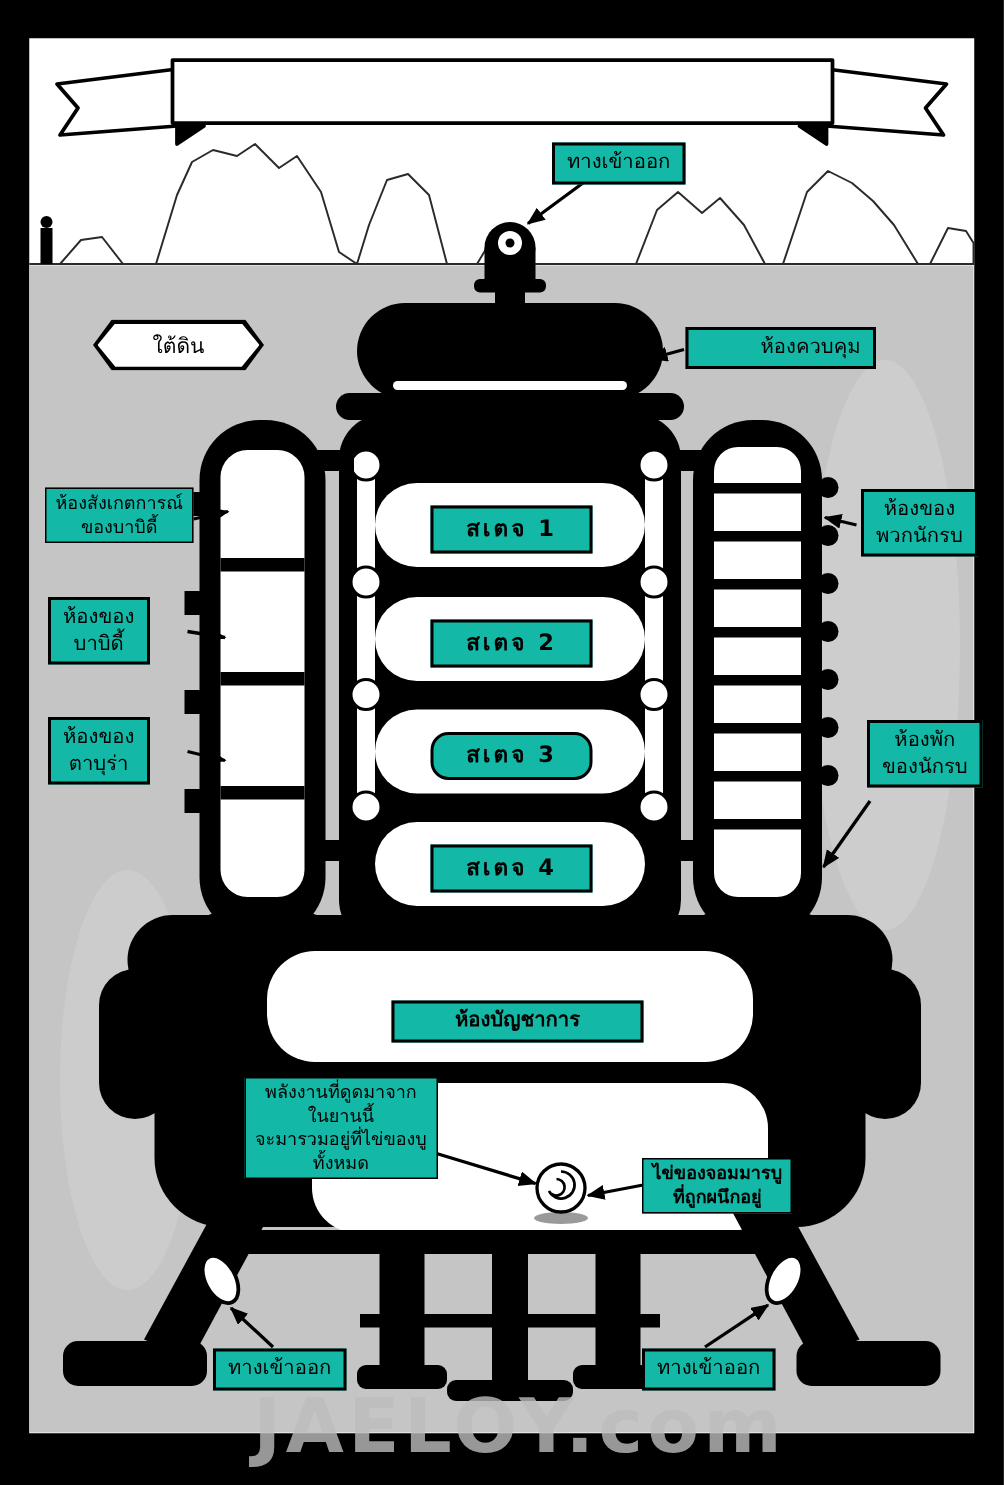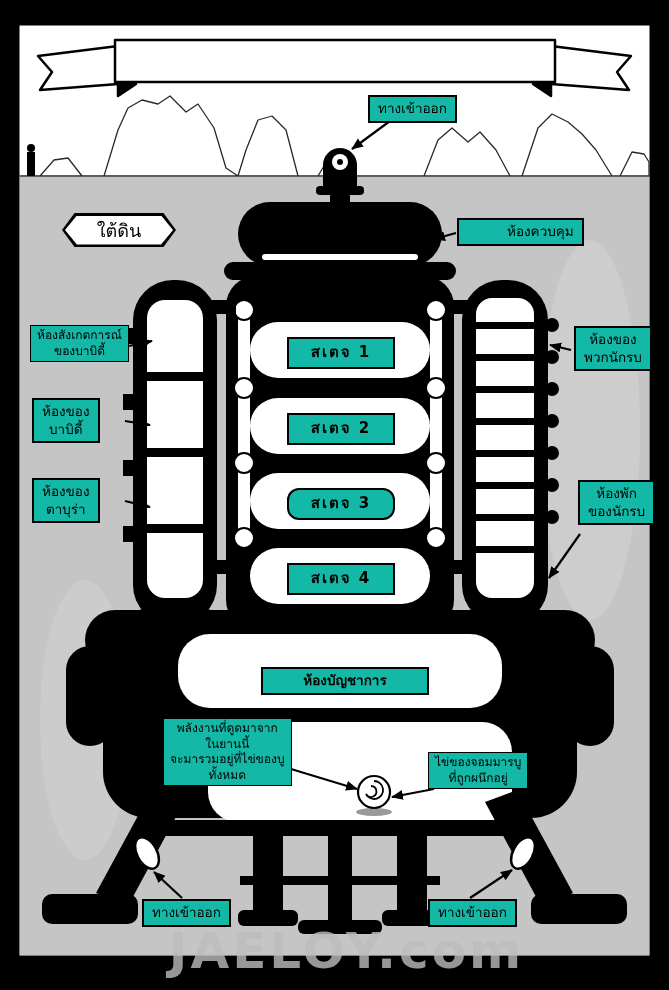--- a/index.html
+++ b/index.html
@@ -22,21 +22,21 @@
     font-size:23px;font-weight:800;letter-spacing:.5px;z-index:4;
   }
   .hex{
     position:absolute;left:62px;top:213px;width:114px;height:34px;background:#000;
     clip-path:polygon(11% 0,89% 0,100% 50%,89% 100%,11% 100%,0 50%);
     display:flex;align-items:center;justify-content:center;z-index:4;
   }
   .hex-inner{
     width:108px;height:29px;background:#fff;
     clip-path:polygon(11% 0,89% 0,100% 50%,89% 100%,11% 100%,0 50%);
-    display:flex;align-items:center;justify-content:center;font-size:18px;text-align:center;
+    display:flex;align-items:center;justify-content:center;font-size:14px;text-align:center;
   }
   .watermark{
     position:absolute;left:0;top:922px;width:669px;text-align:center;
     font-size:50px;font-weight:700;color:#bdbdbd;opacity:.8;letter-spacing:3px;z-index:6;margin-left:12px;
   }
 </style>
 </head>
 <body>
 
 <div class="page-wrap">
@@ -227,21 +227,21 @@
   <div class="label stage-label" style="left:287px;top:488px;border-radius:12px;">สเตจ 3</div>
   <div class="label stage-label" style="left:287px;top:563px;">สเตจ 4</div>
 
   <div class="label" style="left:261px;top:667px;width:168px;font-weight:bold;">ห้องบัญชาการ</div>
 
   <div class="label small" style="left:163px;top:718px;">พลังงานที่ดูดมาจาก
 ในยานนี้
 จะมารวมอยู่ที่ไข่ของบู
 ทั้งหมด</div>
 
-  <div class="label small" style="left:428px;top:752px;">ไข่ของจอมมารบู
+  <div class="label small" style="left:428px;top:772px;font-weight:bold;">ไข่ของจอมมารบู
 ที่ถูกผนึกอยู่</div>
 
   <div class="label" style="left:142px;top:899px;">ทางเข้าออก</div>
 
   <div class="label" style="left:428px;top:899px;">ทางเข้าออก</div>
 
   <div class="watermark">JAELOY.com</div>
 </div>
 
 </body></html>

